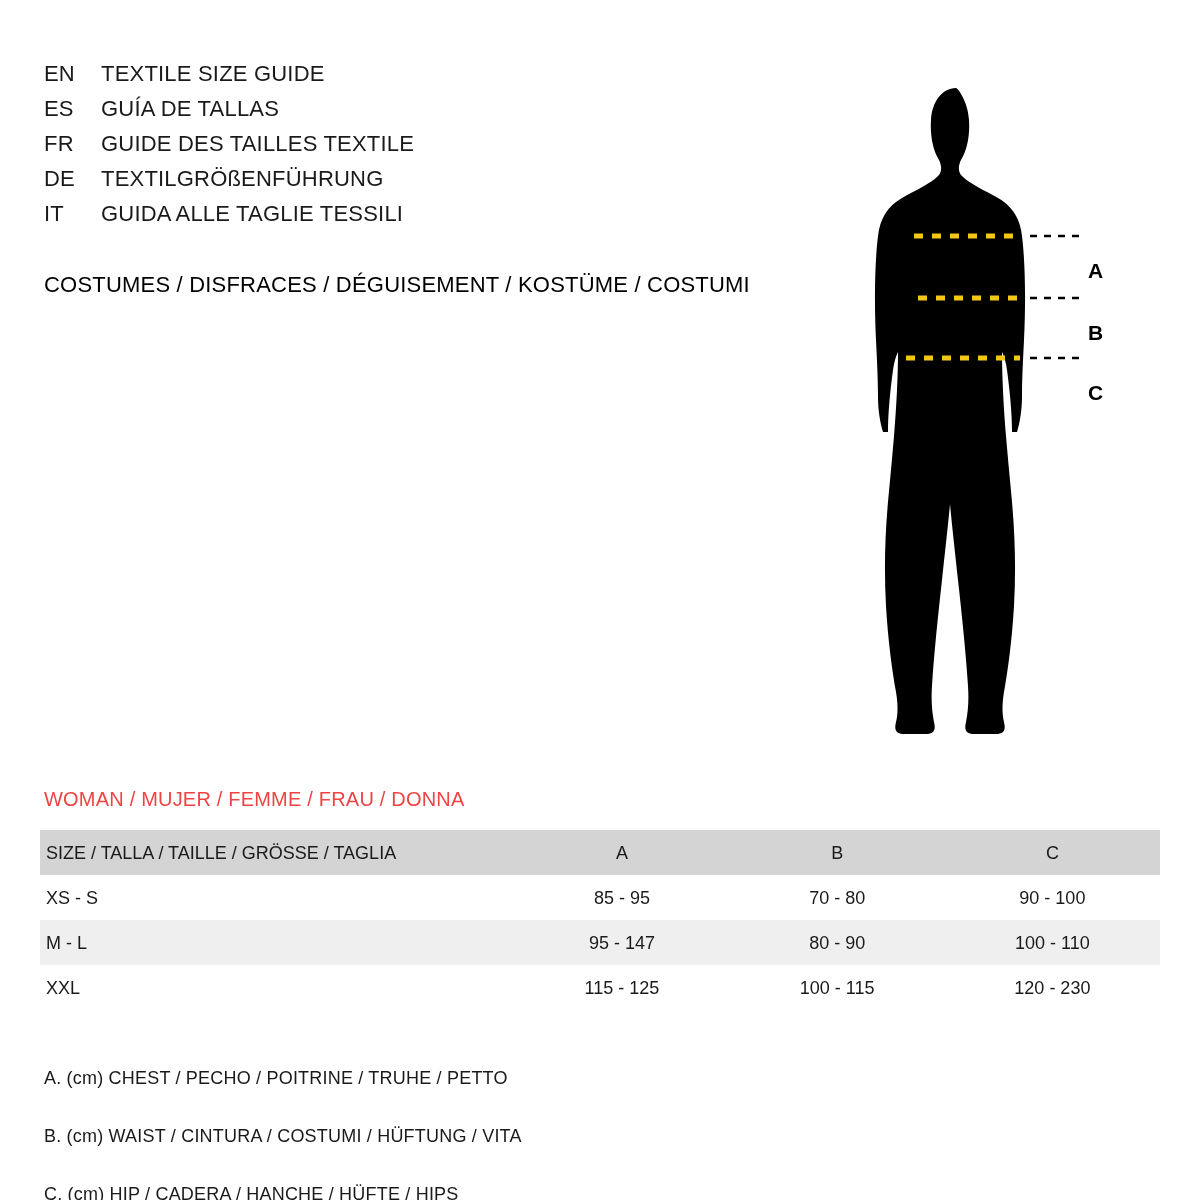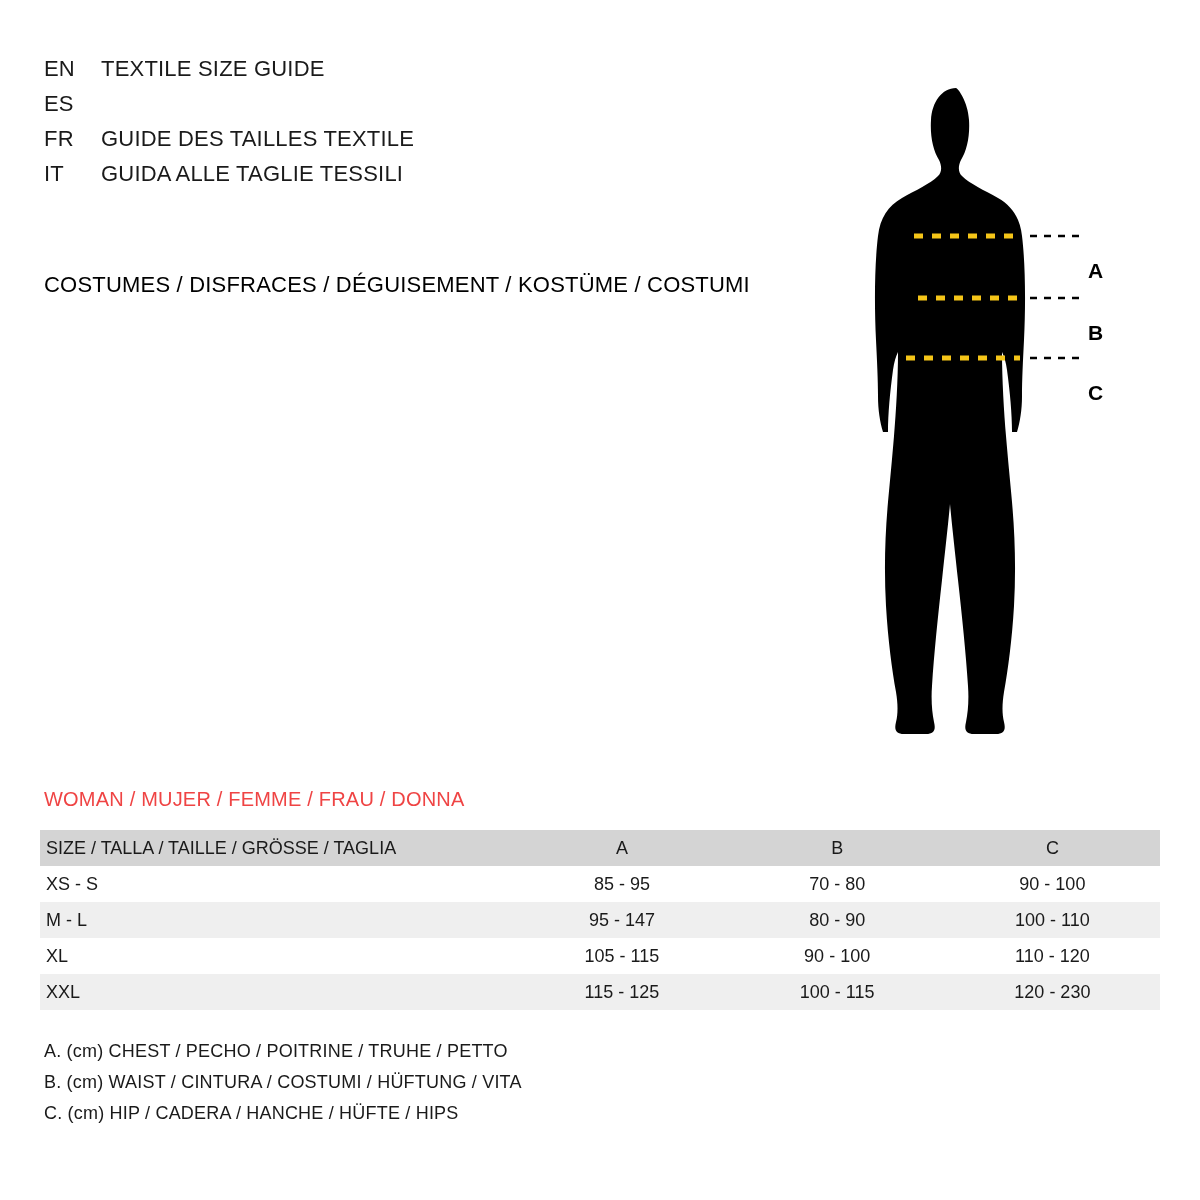--- a/index.html
+++ b/index.html
@@ -22,21 +22,21 @@
 
   
   .lang-block {
     position: absolute;
     left: 44px;
     top: 56px;
     width: 760px;
   }
   .lang-row {
     display: flex;
-    align-items: flex-start;
+    align-items: center;
     height: 35px;
     font-size: 22px;
     letter-spacing: 0.2px;
     color: #1a1a1a;
   }
   .lang-code {
     width: 57px;
     flex: 0 0 57px;
   }
   .lang-text {
@@ -89,21 +89,21 @@
     left: 40px;
     top: 830px;
     width: 1120px;
     border-collapse: collapse;
     font-size: 18px;
     color: #1a1a1a;
   }
   table.size-table th,
   table.size-table td {
     padding: 0;
-    height: 36px;
+    height: 45px;
     font-weight: normal;
     line-height: 28px;
   }
   table.size-table thead tr {
     background: #d4d4d4;
   }
   table.size-table tbody tr:nth-child(odd) {
     background: #ffffff;
   }
   table.size-table tbody tr:nth-child(even) {
@@ -124,38 +124,44 @@
     position: absolute;
     left: 44px;
     top: 1036px;
     font-size: 18px;
     color: #1a1a1a;
   }
   .note-row {
     height: 31px;
     line-height: 31px;
     letter-spacing: 0.2px;
+    margin-top: 27px;
   }
 </style>
 </head>
 <body>
 
 <div class="page">
 
   <div class="lang-block">
     <div class="lang-row">
       <span class="lang-code">EN</span>
       <span class="lang-text">TEXTILE SIZE GUIDE</span>
     </div>
     <div class="lang-row">
       <span class="lang-code">ES</span>
+      <span class="lang-text">GUÍA DE TALLAS</span>
     </div>
     <div class="lang-row">
       <span class="lang-code">FR</span>
       <span class="lang-text">GUIDE DES TAILLES TEXTILE</span>
+    </div>
+    <div class="lang-row">
+      <span class="lang-code">DE</span>
+      <span class="lang-text">TEXTILGRÖßENFÜHRUNG</span>
     </div>
     <div class="lang-row">
       <span class="lang-code">IT</span>
       <span class="lang-text">GUIDA ALLE TAGLIE TESSILI</span>
     </div>
   </div>
 
   <div class="costumes-line">COSTUMES / DISFRACES / DÉGUISEMENT / KOSTÜME / COSTUMI</div>
 
   <div class="figure-area">
@@ -252,26 +258,20 @@
         <td class="col-m">70 - 80</td>
         <td class="col-m">90 - 100</td>
       </tr>
       <tr>
         <td class="col-size">M - L</td>
         <td class="col-m">95 - 147</td>
         <td class="col-m">80 - 90</td>
         <td class="col-m">100 - 110</td>
       </tr>
       <tr>
-        <td class="col-size">XL</td>
-        <td class="col-m">105 - 115</td>
-        <td class="col-m">90 - 100</td>
-        <td class="col-m">110 - 120</td>
-      </tr>
-      <tr>
         <td class="col-size">XXL</td>
         <td class="col-m">115 - 125</td>
         <td class="col-m">100 - 115</td>
         <td class="col-m">120 - 230</td>
       </tr>
     </tbody>
   </table>
 
   <div class="notes">
     <div class="note-row">A. (cm) CHEST / PECHO / POITRINE / TRUHE / PETTO</div>

